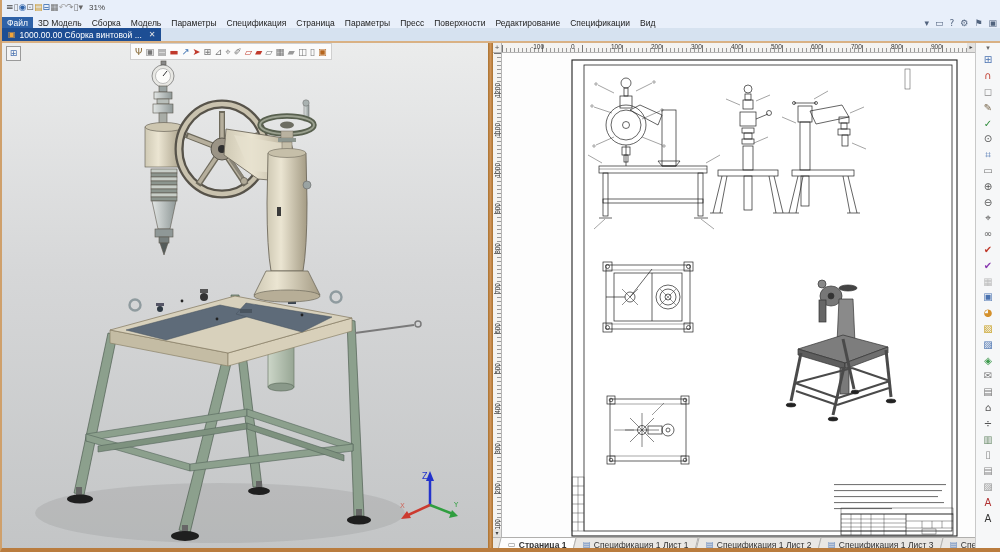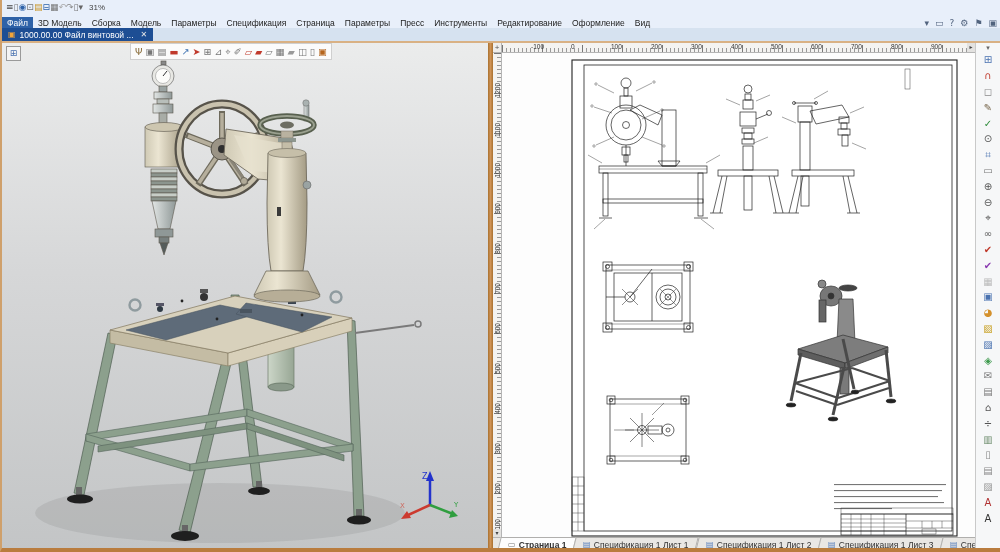--- a/index.html
+++ b/index.html
@@ -81,41 +81,41 @@
 
     <span class="menu-item active">Файл</span>
         <span class="menu-item">3D Модель</span>
         <span class="menu-item">Сборка</span>
         <span class="menu-item">Модель</span>
         <span class="menu-item">Параметры</span>
         <span class="menu-item">Спецификация</span>
         <span class="menu-item">Страница</span>
         <span class="menu-item">Параметры</span>
         <span class="menu-item">Пресс</span>
-        <span class="menu-item">Инструменты</span>
+        <span class="menu-item">Поверхности</span>
         <span class="menu-item">Редактирование</span>
-        <span class="menu-item">Оформление</span>
+        <span class="menu-item">Спецификации</span>
         <span class="menu-item">Вид</span>
       </span>
     <span class="spacer"></span>
     <span style="display:flex;align-items:center">
 
     <span class="ric">▾</span>
         <span class="ric">▭</span>
         <span class="ric">?</span>
         <span class="ric">⚙</span>
         <span class="ric">⚑</span>
         <span class="ric">▣</span>
       </span>
   </div>
 
   <div class="tabbar">
     <div class="doc-tab">
       <span class="tabic">▣</span>
-      <span>1000.00.00 Файл винтовой ...</span>
+      <span>1000.00.00 Сборка винтовой ...</span>
       <span class="cl">✕</span>
     </div>
   </div>
 
   <div class="main">
 
     <div class="pane-left">
       <div class="tree-toggle">⊞</div>
       <div class="float-tb">
         <span style="display:flex;gap:3px">

